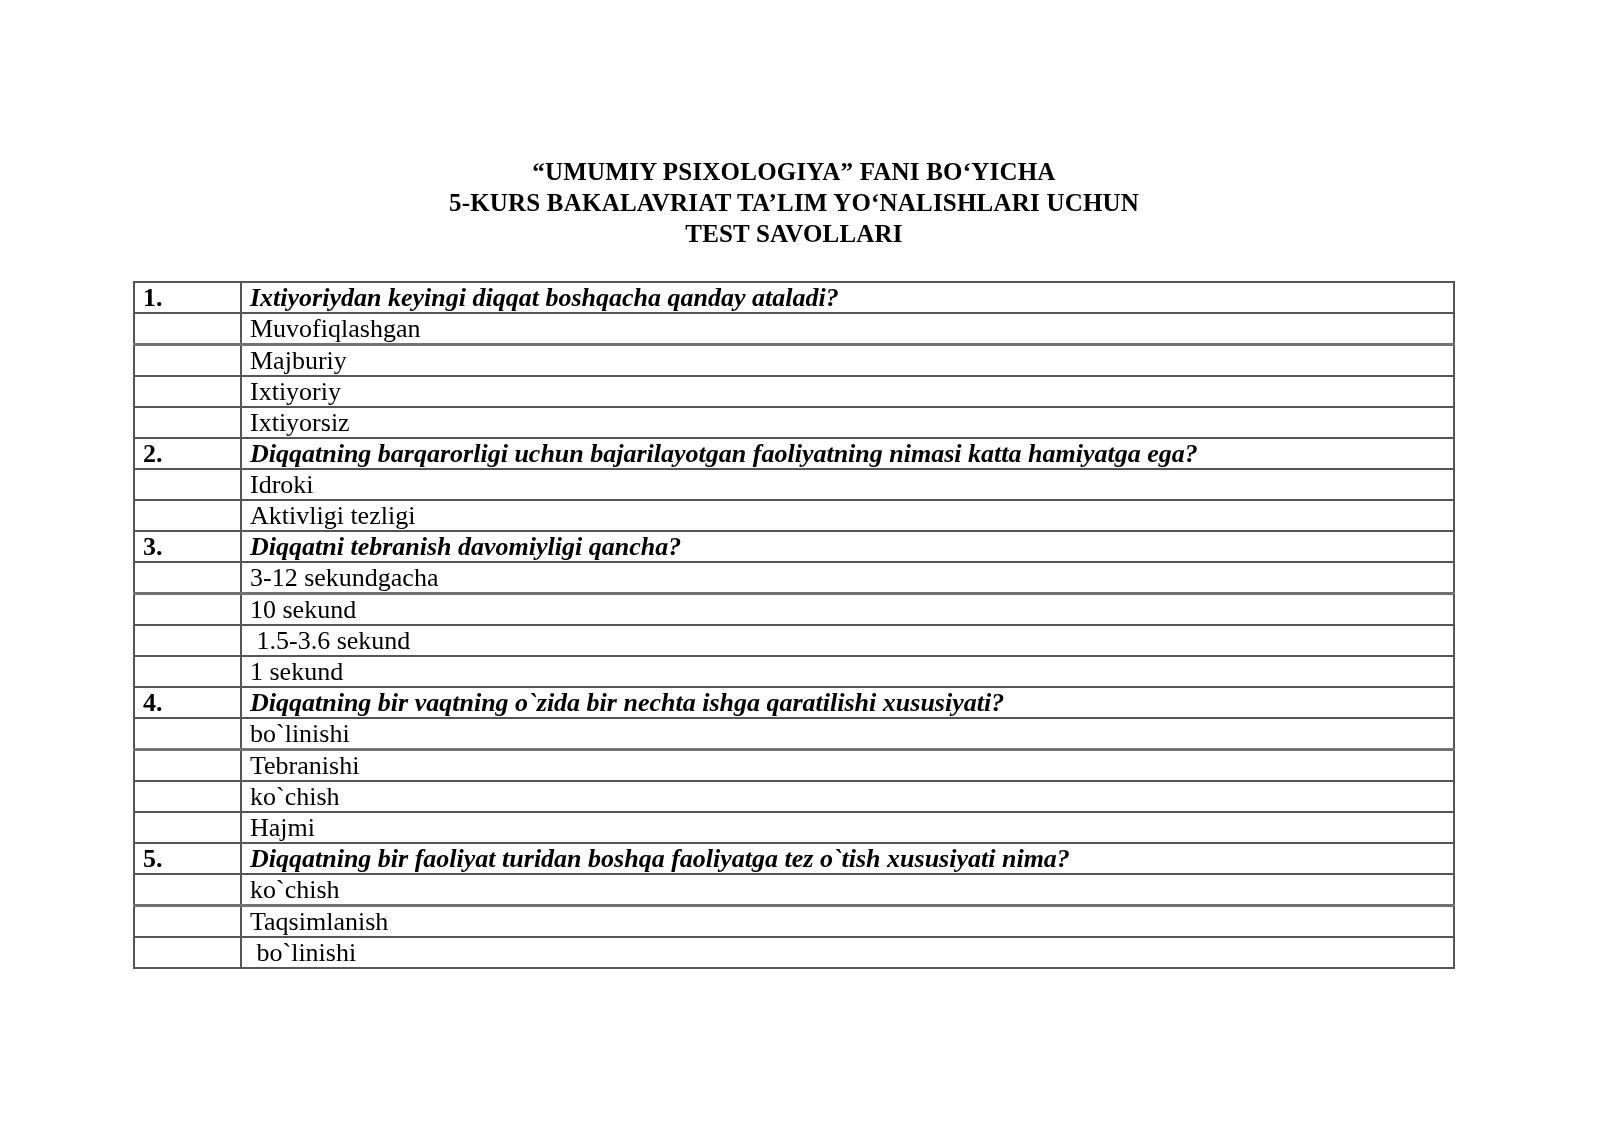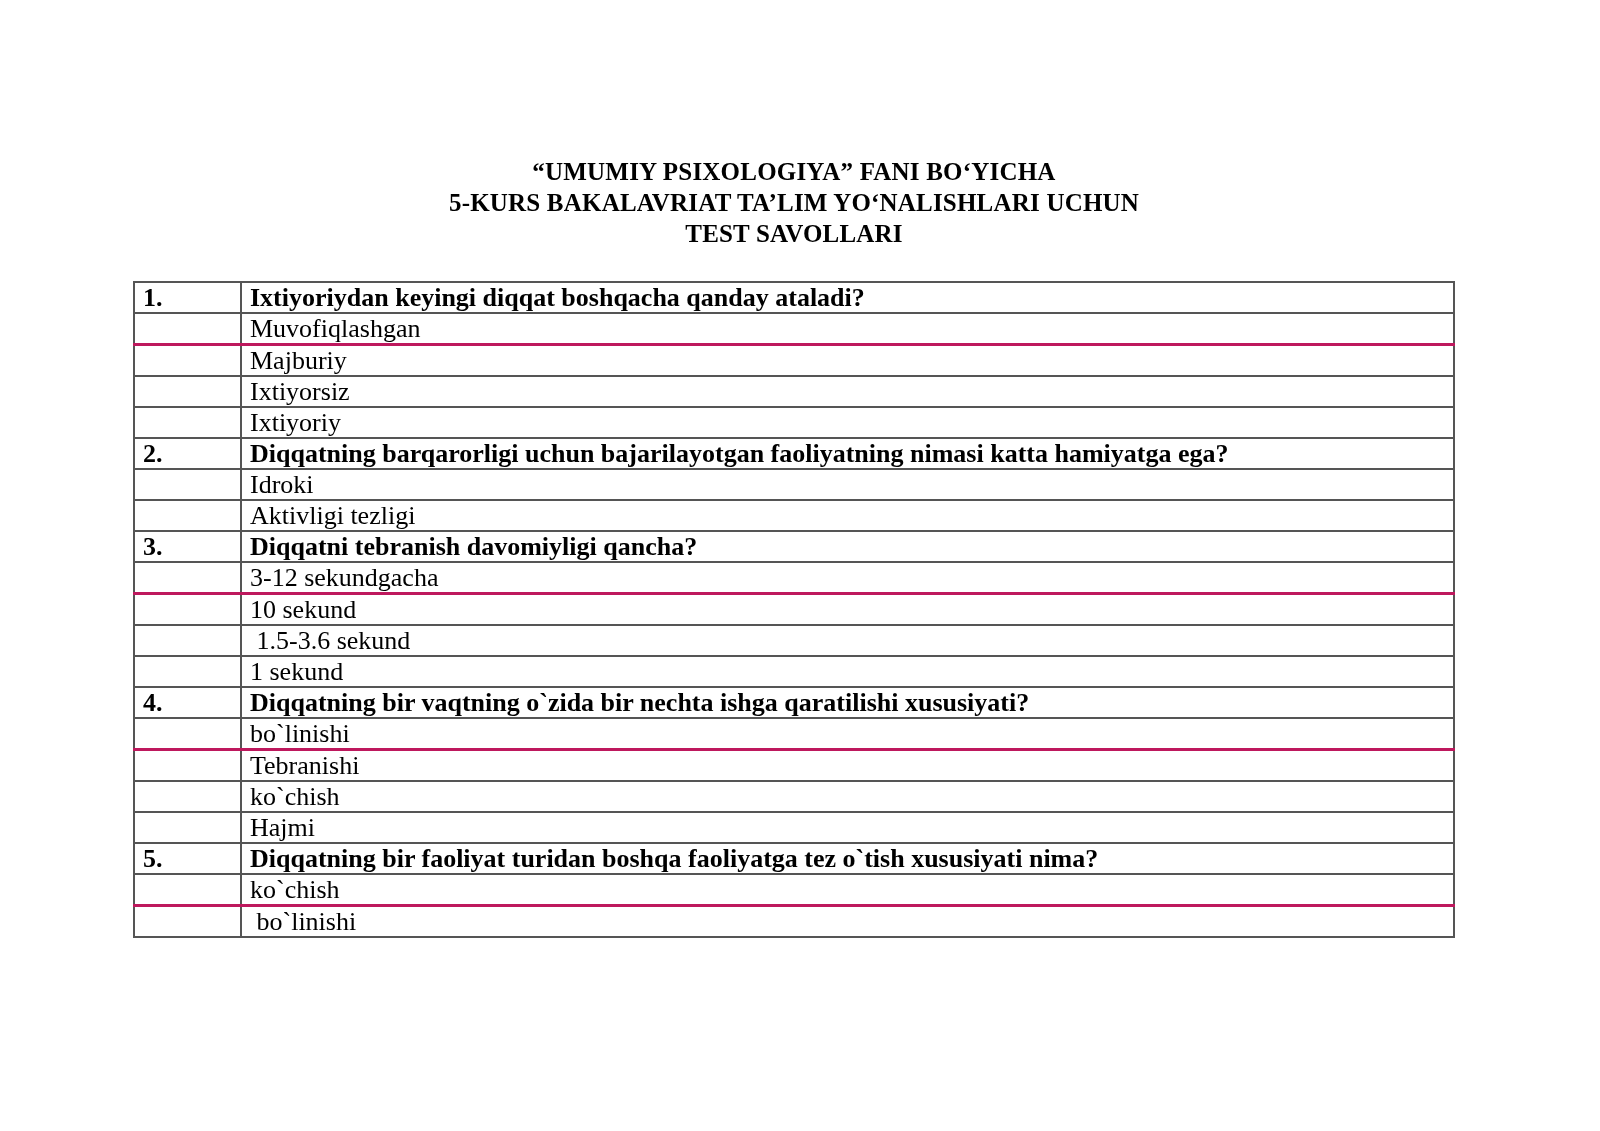--- a/index.html
+++ b/index.html
@@ -46,23 +46,24 @@
     vertical-align: middle;
     white-space: pre;
     overflow: hidden;
   }
   td.num-cell {
     width: 93px;
     font-weight: bold;
   }
   td.question-text {
     font-weight: bold;
+    font-style: italic;
   }
   tr.emphasized td {
-    border-bottom: 3px solid #be185d;
+    border-bottom: 3px solid #737373;
   }
 </style>
 </head>
 <body>
 
 <div class="page">
 
   <div class="title-block">
     <span class="title-line">“UMUMIY PSIXOLOGIYA” FANI BO‘YICHA</span>
     <span class="title-line">5-KURS BAKALAVRIAT TA’LIM YO‘NALISHLARI UCHUN</span>
@@ -78,25 +79,25 @@
         <tr class="emphasized">
           <td class="num-cell"></td>
           <td class="option-text">Muvofiqlashgan</td>
         </tr>
         <tr class="">
           <td class="num-cell"></td>
           <td class="option-text">Majburiy</td>
         </tr>
         <tr class="">
           <td class="num-cell"></td>
-          <td class="option-text">Ixtiyorsiz</td>
+          <td class="option-text">Ixtiyoriy</td>
         </tr>
         <tr class="">
           <td class="num-cell"></td>
-          <td class="option-text">Ixtiyoriy</td>
+          <td class="option-text">Ixtiyorsiz</td>
         </tr>
         <tr>
           <td class="num-cell">2.</td>
           <td class="question-text">Diqqatning barqarorligi uchun bajarilayotgan faoliyatning nimasi katta hamiyatga ega?</td>
         </tr>
         <tr class="">
           <td class="num-cell"></td>
           <td class="option-text">Idroki</td>
         </tr>
         <tr class="">
@@ -146,18 +147,22 @@
         <tr>
           <td class="num-cell">5.</td>
           <td class="question-text">Diqqatning bir faoliyat turidan boshqa faoliyatga tez o`tish xususiyati nima?</td>
         </tr>
         <tr class="emphasized">
           <td class="num-cell"></td>
           <td class="option-text">ko`chish</td>
         </tr>
         <tr class="">
           <td class="num-cell"></td>
+          <td class="option-text">Taqsimlanish</td>
+        </tr>
+        <tr class="">
+          <td class="num-cell"></td>
           <td class="option-text"> bo`linishi</td>
         </tr>
       </tbody>
   </table>
 
 </div>
 
 </body></html>

